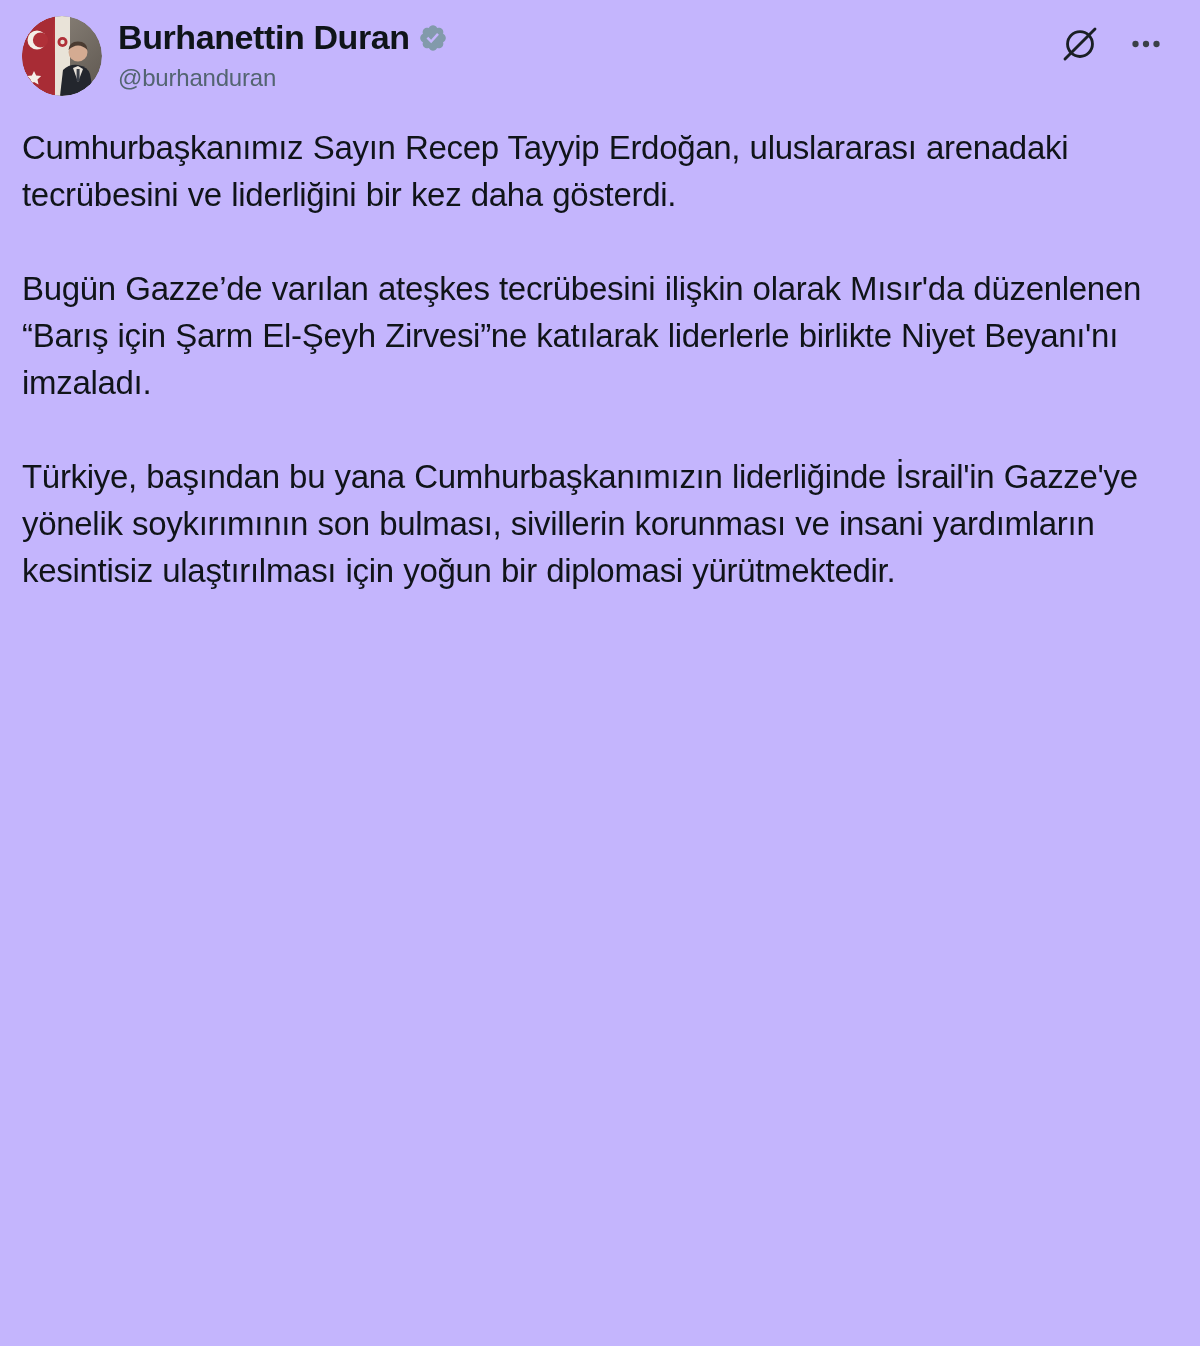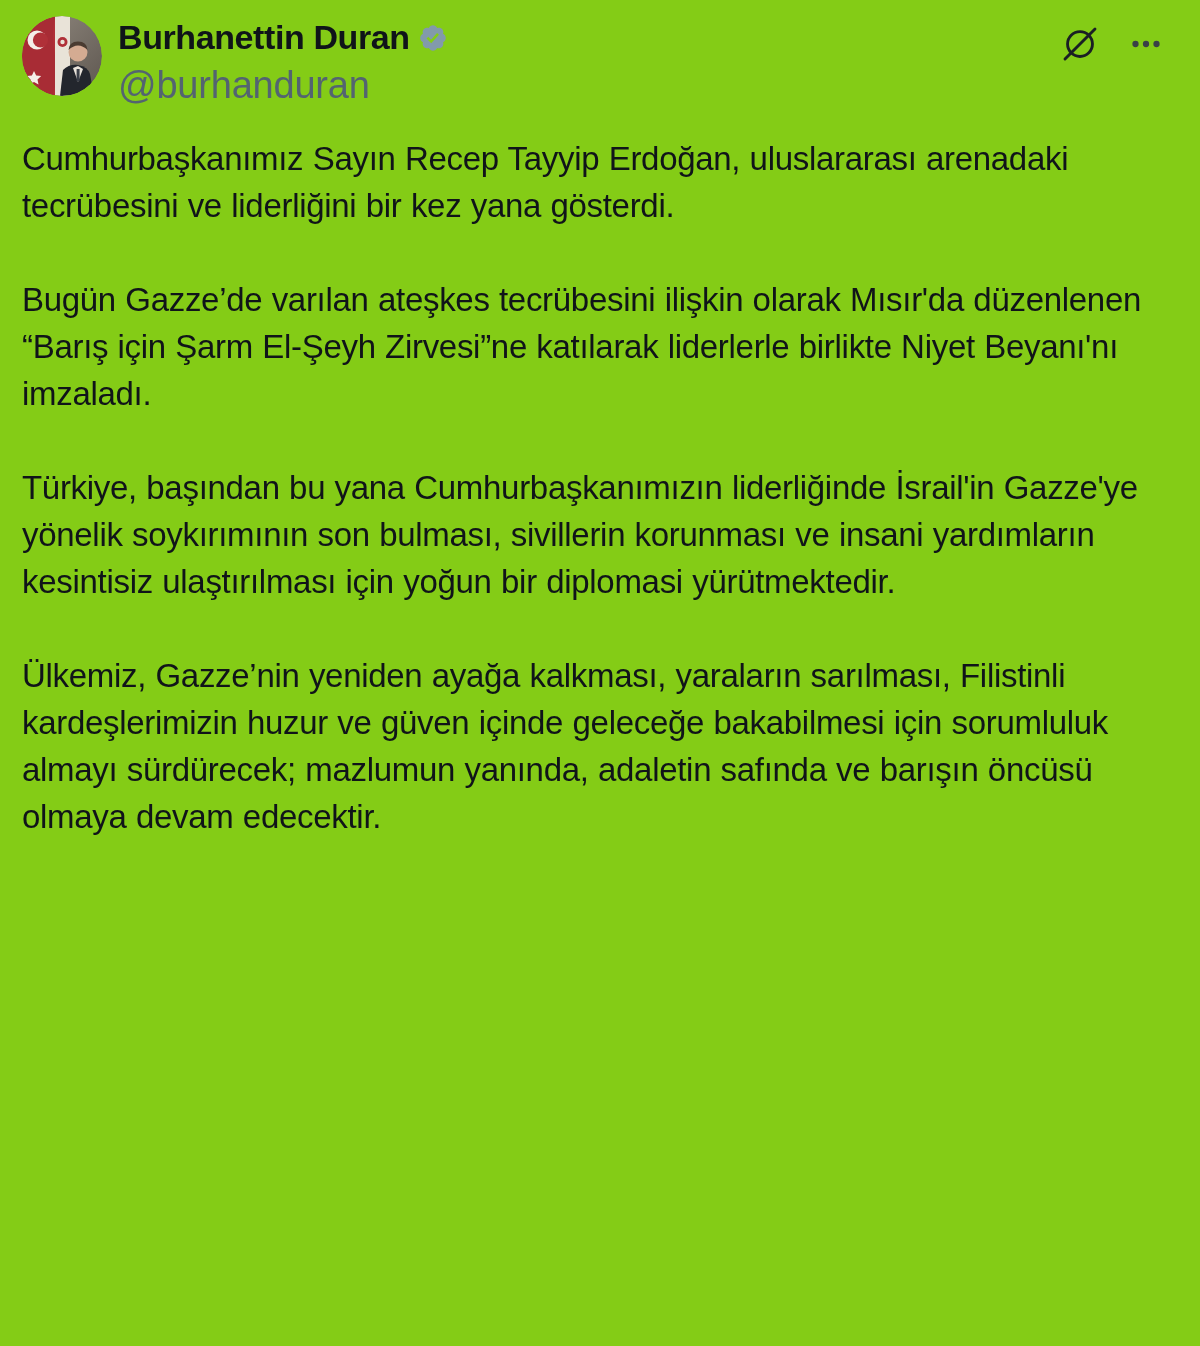--- a/index.html
+++ b/index.html
@@ -4,21 +4,21 @@
 <style>
   html, body {
     margin: 0;
     padding: 0;
     background: #ffffff;
     font-family: "Liberation Sans", "DejaVu Sans", sans-serif;
   }
   .page {
     width: 1200px;
     height: 1346px;
-    background: #84cc16;
+    background: #c4b5fd;
     box-sizing: border-box;
     padding: 12px 36px 30px 22px;
     overflow: hidden;
   }
   
   .tweet-header {
     display: flex;
     align-items: flex-start;
   }
   .avatar {
@@ -42,21 +42,21 @@
     font-size: 34px;
     font-weight: 800;
     color: #0f1419;
     letter-spacing: -0.4px;
     cursor: pointer;
   }
   .badge { width: 30px; height: 30px; display: inline-block; }
   .badge svg { display: block; width: 30px; height: 30px; }
   .handle {
     margin-top: 7px;
-    font-size: 38px;
+    font-size: 24px;
     font-weight: 400;
     color: #536471;
     letter-spacing: -0.2px;
     cursor: pointer;
   }
   .header-actions {
     margin-left: auto;
     display: flex;
     align-items: center;
     gap: 30px;
@@ -142,19 +142,18 @@
           <circle cx="5" cy="12" r="2.1" fill="#3a4047"></circle>
           <circle cx="12" cy="12" r="2.1" fill="#3a4047"></circle>
           <circle cx="19" cy="12" r="2.1" fill="#3a4047"></circle>
         </svg>
       </span>
     </div>
 
   </header>
 
   <article class="tweet-body">
-    <p>Cumhurbaşkanımız Sayın Recep Tayyip Erdoğan, uluslararası arenadaki tecrübesini ve liderliğini bir kez yana gösterdi.</p>
+    <p>Cumhurbaşkanımız Sayın Recep Tayyip Erdoğan, uluslararası arenadaki tecrübesini ve liderliğini bir kez daha gösterdi.</p>
     <p>Bugün Gazze’de varılan ateşkes tecrübesini ilişkin olarak Mısır'da düzenlenen “Barış için Şarm El-Şeyh Zirvesi”ne katılarak liderlerle birlikte Niyet Beyanı'nı imzaladı.</p>
     <p>Türkiye, başından bu yana Cumhurbaşkanımızın liderliğinde İsrail'in Gazze'ye yönelik soykırımının son bulması, sivillerin korunması ve insani yardımların kesintisiz ulaştırılması için yoğun bir diplomasi yürütmektedir.</p>
-    <p>Ülkemiz, Gazze’nin yeniden ayağa kalkması, yaraların sarılması, Filistinli kardeşlerimizin huzur ve güven içinde geleceğe bakabilmesi için sorumluluk almayı sürdürecek; mazlumun yanında, adaletin safında ve barışın öncüsü olmaya devam edecektir.</p>
   </article>
 
 </div>
 
 </body></html>

